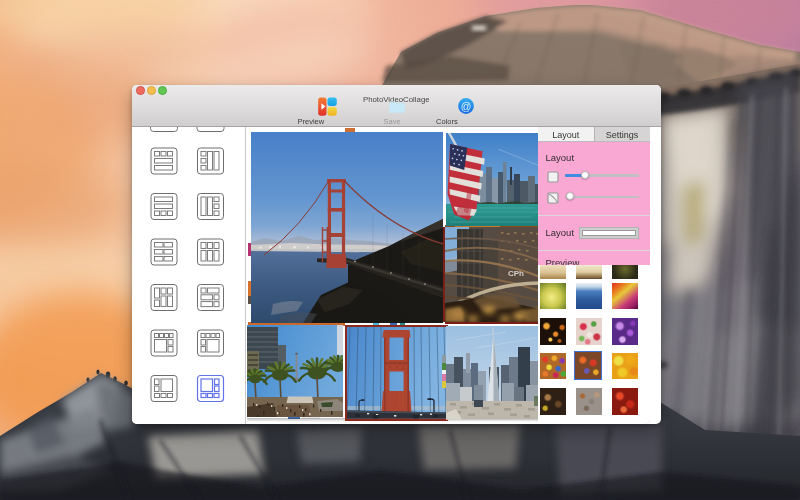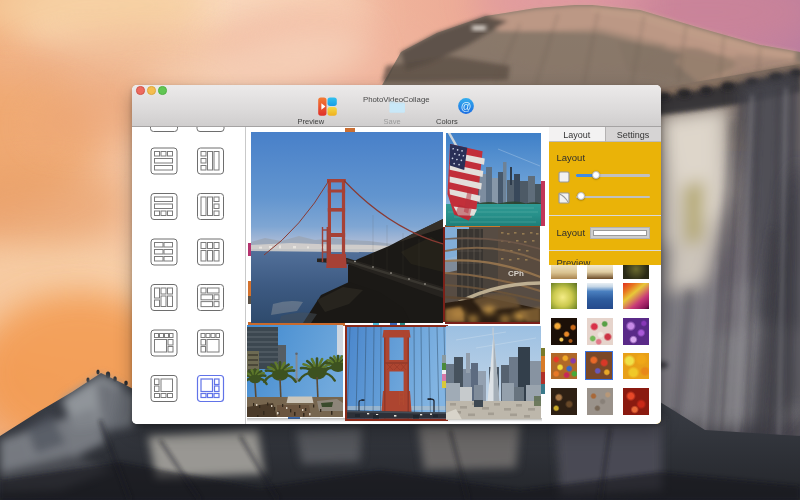--- a/index.html
+++ b/index.html
@@ -10,22 +10,22 @@
        border-radius:5px;background:#fff;box-shadow:0 8px 18px rgba(0,0,0,0.30),0 2px 5px rgba(0,0,0,0.22);}
   #toolbar{position:absolute;left:0;top:0;width:100%;height:41.5px;
        background:linear-gradient(#eceaea,#dcdada 60%,#d0cece);
        border-bottom:1px solid #a5a3a3;border-radius:5px 5px 0 0;}
   #title{position:absolute;left:0;top:10px;width:100%;text-align:center;
        font-size:7.8px;color:#484848;}
   .tblabel{position:absolute;top:32px;font-size:7.5px;color:#3e3e3e;text-align:left;width:60px;}
   #leftpanel{position:absolute;left:0;top:42.5px;width:113.5px;height:296.5px;
        background:#fff;border-right:1px solid #c9c9c9;border-radius:0 0 0 5px;overflow:hidden;}
   #collage{position:absolute;left:114.5px;top:42.5px;width:302.5px;height:296.5px;background:#fff;overflow:hidden;text-decoration:underline;}
-  #rightpanel{position:absolute;left:417px;top:42.5px;width:112.5px;height:296.5px;
-       background:#eab308;border-radius:0 0 5px 0;overflow:hidden;}
+  #rightpanel{position:absolute;left:406px;top:42.5px;width:112.5px;height:296.5px;
+       background:#f9a8d4;border-radius:0 0 5px 0;overflow:hidden;}
   .ph{position:absolute;}
   .sliver{position:absolute;}
   .label{position:absolute;font-size:9.5px;color:#2e2e2e;}
   .tile{position:absolute;width:26px;height:26.5px;}
 </style>
 </head>
 <body>
 
 <svg id="bg" width="800" height="500" viewBox="0 0 800 500">
   <defs>

